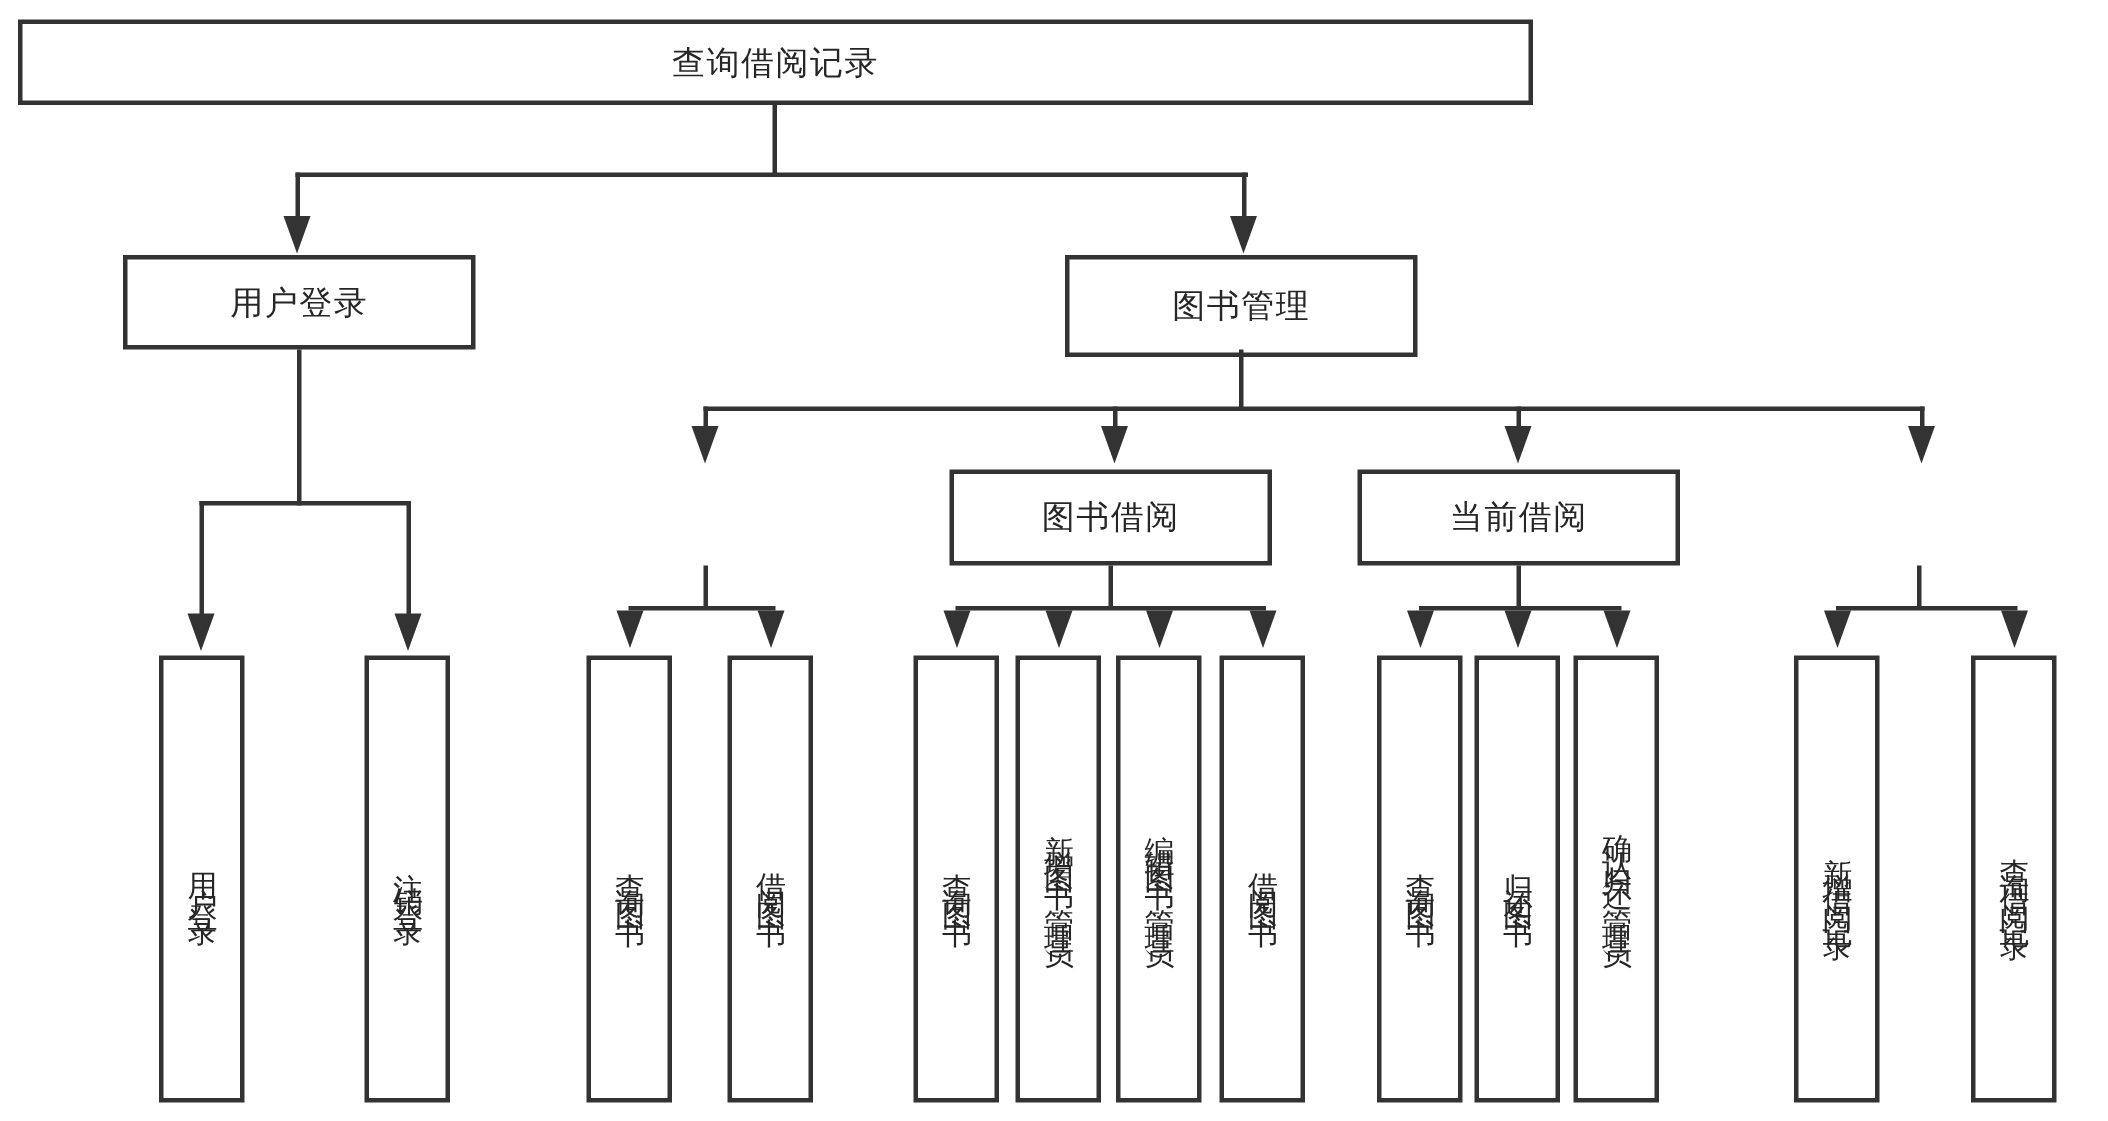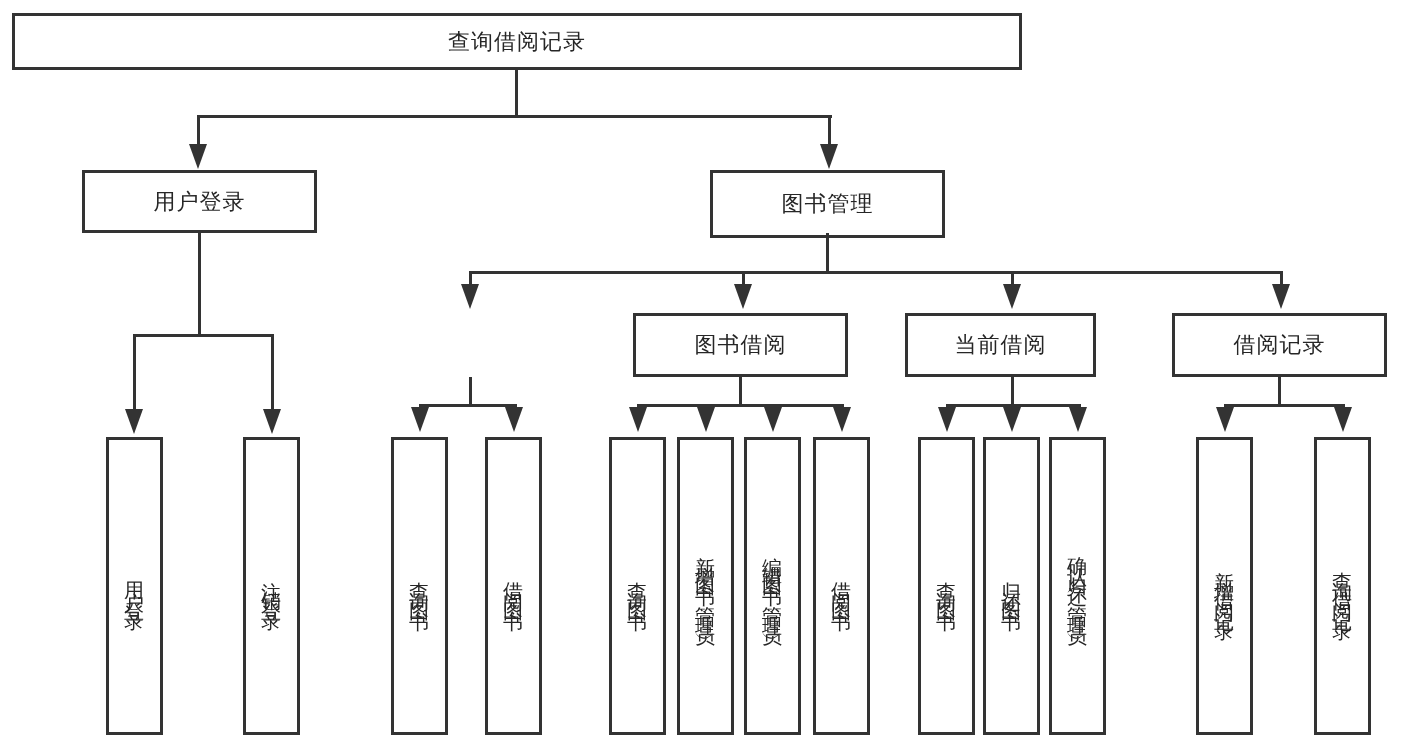--- a/index.html
+++ b/index.html
@@ -106,22 +106,21 @@
   <div class="line" style="left:469px; top:271px; width:3px; height:15px;"></div>
   <div class="arrow" style="left:461px; top:284px;"></div>
   <div class="line" style="left:742px; top:271px; width:3px; height:15px;"></div>
   <div class="arrow" style="left:734px; top:284px;"></div>
   <div class="line" style="left:1011px; top:271px; width:3px; height:15px;"></div>
   <div class="arrow" style="left:1003px; top:284px;"></div>
   <div class="line" style="left:1280px; top:271px; width:3px; height:15px;"></div>
   <div class="arrow" style="left:1272px; top:284px;"></div>
 
   <div class="box" style="left:633px; top:313px; width:215px; height:64px;">图书借阅</div>
-  <div class="box" style="left:905px; top:313px; width:191px; height:64px;text-align:center;">当前借阅</div>
-  <div class="box" style="left:1172px; top:313px; width:215px; height:64px;">借阅记录</div>
+  <div class="box" style="left:905px; top:313px; width:215px; height:64px;text-align:center;">当前借阅</div>
 
   <div class="line" style="left:469px; top:377px; width:3px; height:29px;"></div>
   <div class="line" style="left:419px; top:404px; width:98px; height:3px;"></div>
   <div class="arrow" style="left:411px; top:407px;"></div>
   <div class="arrow" style="left:505px; top:407px;"></div>
 
   <div class="line" style="left:739px; top:377px; width:3px; height:29px;"></div>
   <div class="line" style="left:637px; top:404px; width:207px; height:3px;"></div>
   <div class="arrow" style="left:629px; top:407px;"></div>
   <div class="arrow" style="left:697px; top:407px;"></div>

